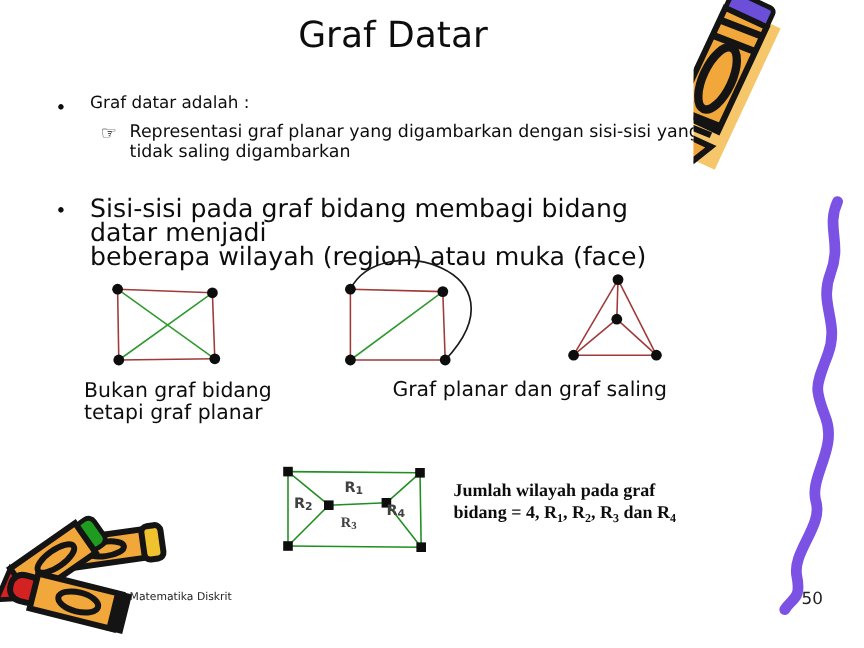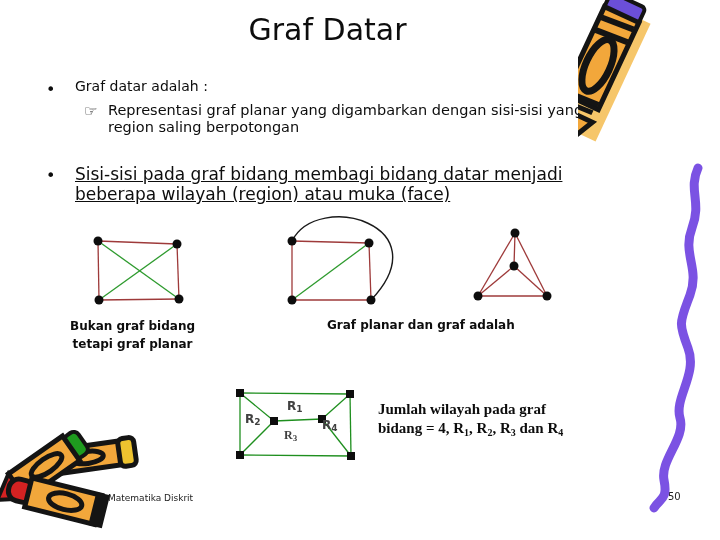--- a/index.html
+++ b/index.html
@@ -12,51 +12,51 @@
   .abs{position:absolute;}
   .title{
     top:12px; left:0; width:655px; text-align:center;
     font-size:30px; font-weight:400; letter-spacing:0px; z-index:3;
   }
   .marker1{top:80px; left:46px; font-size:16px;}
   .b1{top:78px; left:75px; font-size:14px;}
   .submarker{top:102px; left:84px; font-size:15px;}
   .sub{top:102px; left:108px; font-size:14.5px; line-height:17px; width:560px;}
   .marker2{top:166px; left:46px; font-size:16px;}
-  .b2{top:164px; left:75px; font-size:17px; line-height:20px; width:500px;text-decoration:underline;}
-  .cap{font-weight:bold; font-size:12px; line-height:18px; z-index:3;text-align:center;}
+  .b2{top:164px; left:75px; font-size:21px; line-height:20px; width:500px;}
+  .cap{font-weight:normal; font-size:17px; line-height:18px; z-index:3;}
   .cap-left{top:317px; left:70px;}
   .cap-right{top:316px; left:327px;}
   .cap-bottom{top:400px; left:378px; font-weight:bold; font-size:15px; line-height:19px; z-index:3;font-family:Liberation Serif, serif;}
   .subscript{font-size:10px; position:relative; top:3px;}
   .rlabel{font-weight:bold; font-size:12px; z-index:3; color:#404040;}
   .rlabel .subscript{font-size:9px; top:2px;}
   #r1{top:399px; left:287px;}
   #r2{top:412px; left:245px;}
   #r3{top:428px; left:284px;font-family:Liberation Serif, serif;}
   #r4{top:418px; left:322px;}
   .footer-left{top:493px; left:108px; font-size:9px; color:#222; z-index:3;}
-  .footer-page{top:491px; left:668px; font-size:10px; color:#222; z-index:3;}
+  .footer-page{top:491px; left:668px; font-size:14px; color:#222; z-index:3;}
   #diagram-layer{position:absolute; left:0; top:0; z-index:2;}
   .clip{z-index:4;}
 </style>
 </head>
 <body>
 
 <div class="slide">
 
   <div class="abs title">Graf Datar</div>
 
   <span class="abs marker1">•</span>
   <div class="abs b1">Graf datar adalah :</div>
 
   <span class="abs submarker">☞</span>
   <div class="abs sub">
     <div>Representasi graf planar yang digambarkan dengan sisi-sisi yang</div>
-    <div>region saling berpotongan</div>
+    <div>tidak saling digambarkan</div>
   </div>
 
   <span class="abs marker2">•</span>
   <div class="abs b2">
     <div>Sisi-sisi pada graf bidang membagi bidang datar menjadi</div>
     <div>beberapa wilayah (region) atau muka (face)</div>
   </div>
 
   <svg id="diagram-layer" width="720" height="540">
       <g>
@@ -111,21 +111,21 @@
         <rect x="347" y="452" width="8" height="8" fill="#0d0d0d"></rect>
         <rect x="270" y="417" width="8" height="8" fill="#0d0d0d"></rect>
         <rect x="318" y="415" width="8" height="8" fill="#0d0d0d"></rect>
       </g>
     </svg>
 
   <div class="abs cap cap-left">
     <div>Bukan graf bidang</div>
     <div>tetapi graf planar</div>
   </div>
-  <div class="abs cap cap-right">Graf planar dan graf adalah</div>
+  <div class="abs cap cap-right">Graf planar dan graf saling</div>
 
   <div class="abs rlabel" id="r1">
     <span>R</span><span class="subscript">1</span>
   </div>
   <div class="abs rlabel" id="r2">
     <span>R</span><span class="subscript">2</span>
   </div>
   <div class="abs rlabel" id="r3">
     <span>R</span><span class="subscript">3</span>
   </div>

